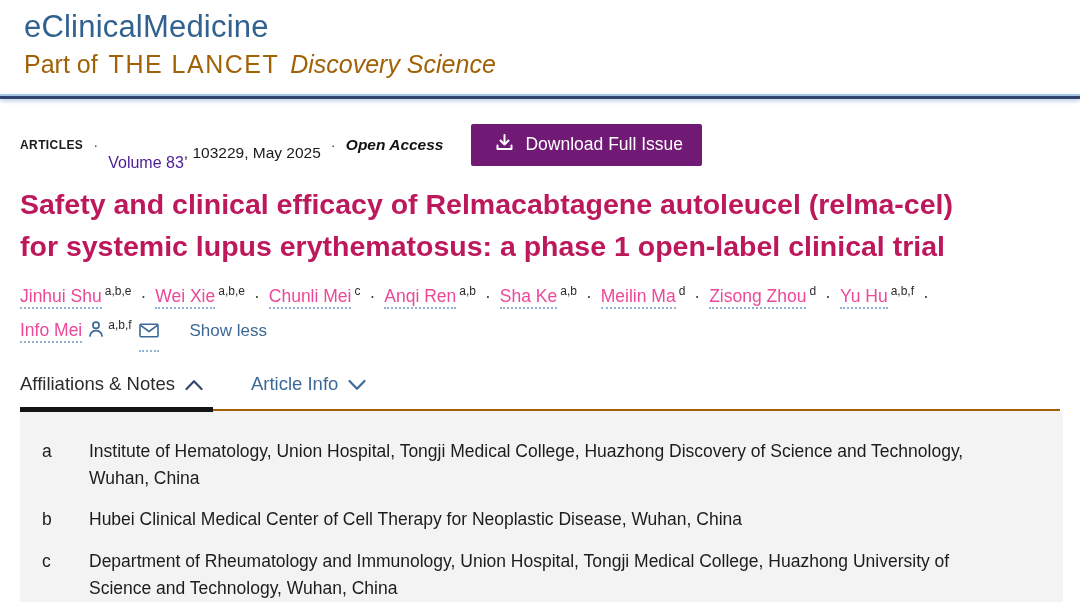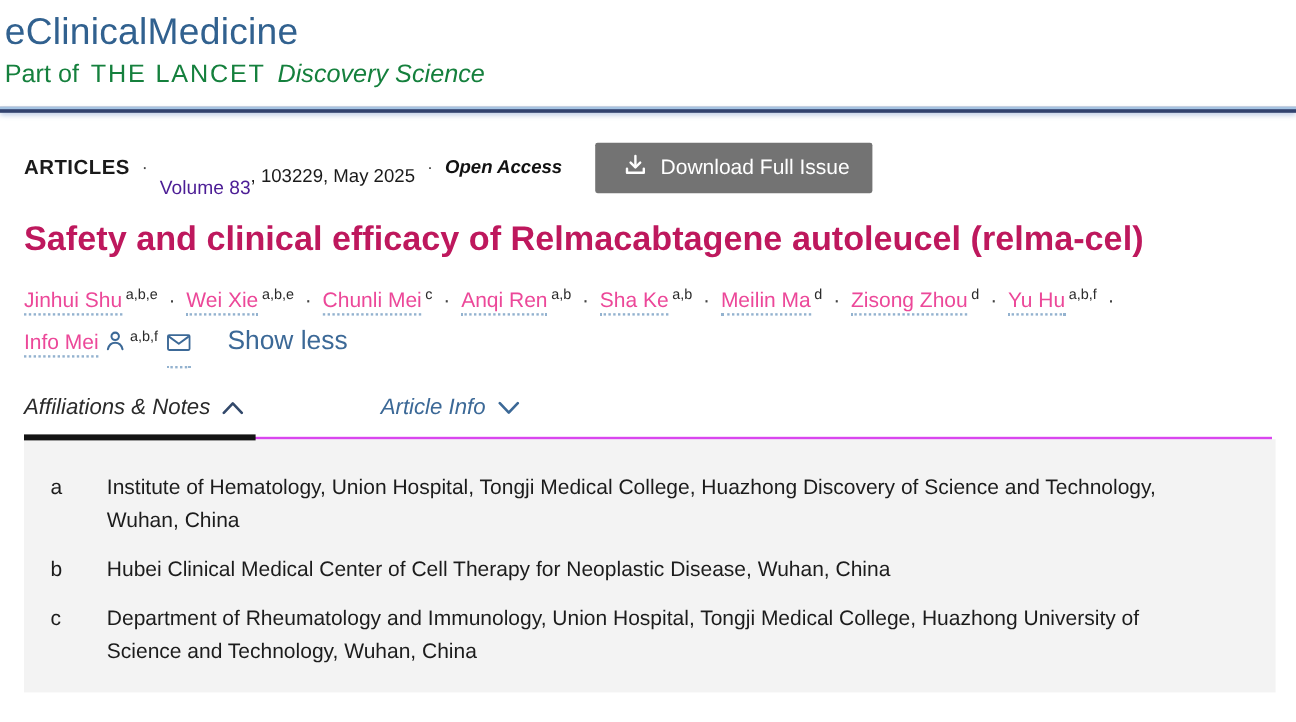--- a/index.html
+++ b/index.html
@@ -1,68 +1,68 @@
 <!DOCTYPE html>
 <html><head>
 <meta charset="utf-8">
 <style>
   * { margin:0; padding:0; box-sizing:border-box; }
   html,body { width:1080px; height:602px; overflow:hidden; background:#fff;
               font-family:"Liberation Sans", sans-serif; }
 
   
-  .masthead { padding:9px 0 0 4px; }
+  .masthead { padding:9px 0 0 24px; }
   .logo { font-size:31px; color:#31618f; letter-spacing:.2px; font-weight:500; }
-  .tagline { font-size:21px; color:#15803d; margin-top:5px; }
+  .tagline { font-size:25px; color:#a16207; margin-top:5px; }
   .tagline .brand { letter-spacing:1.5px; margin:0 4px; }
   .tagline .discovery { font-style:italic; }
 
   .divider { margin-top:15px; height:5px; background:#32426e;
              border-top:2px solid #a5c3e2;
              box-shadow:0 2px 4px rgba(110,145,200,.45); }
 
   
   .toolbar { display:flex; align-items:center; margin:25px 20px 0 20px; height:41px; }
-  .section-label { font-weight:bold; font-size:17px; letter-spacing:.4px; color:#1a1a1a; }
+  .section-label { font-weight:bold; font-size:12px; letter-spacing:.4px; color:#1a1a1a; }
   .dot { margin:0 10px; color:#444; font-size:15px; }
   .vol-link { color:#4c1d95; font-size:16px; text-decoration:none; cursor:pointer;margin-top:37px; }
   .issue-info { color:#1a1a1a; font-size:15.5px;margin-top:17px; }
   .open-access { font-weight:bold; font-style:italic; font-size:15.5px; color:#111; }
   .download-btn { margin-left:28px; display:inline-flex; align-items:center; gap:11px;
-                  background:#737373; color:#fff; font-size:17.5px; font-weight:500;
+                  background:#701a75; color:#fff; font-size:17.5px; font-weight:500;
                   padding:9px 19px; border:none; border-radius:2px; cursor:pointer;
                   font-family:"Liberation Sans", sans-serif; }
 
   
   .title { margin:19px 20px 0 20px; font-size:28.5px; font-weight:bold;
            color:#be185d; line-height:1.46; }
 
   
   .authors { margin:12px 20px 0 20px; font-size:17.5px; color:#2b2b2b; }
   .author-row { line-height:34px; white-space:nowrap; }
   .author-link { color:#ec4899; text-decoration:none; cursor:pointer;
                  border-bottom:2px dotted #93b2cf; padding-bottom:1px; }
   .author-sup { font-size:12px; color:#2b2b2b; margin-left:3px;
                 vertical-align:super; line-height:0;text-align:right; }
   .sep { margin:0 9px; color:#444; }
   .a-icon { display:inline-block; vertical-align:-2px; margin-left:5px; }
   .envelope-wrap { display:inline-block; margin-left:7px; vertical-align:-2px;
                    border-bottom:2px dotted #93b2cf; padding-bottom:1px; cursor:pointer; }
   .show-less { color:#3c6997; margin-left:26px; text-decoration:none;
-               font-size:22px; cursor:pointer; }
+               font-size:17px; cursor:pointer; }
 
   
-  .tabs { margin:20px 20px 0 20px; display:flex; gap:76px;
-          border-bottom:2px solid #d946ef; position:relative;font-style:italic; }
+  .tabs { margin:20px 20px 0 20px; display:flex; gap:48px;
+          border-bottom:2px solid #a16207; position:relative; }
   .tab { display:inline-flex; align-items:center; gap:10px; font-size:18.5px;
          padding-bottom:13px; cursor:pointer; position:relative; }
   .tab-active { color:#2b2b2b; }
   .tab-active::after { content:""; position:absolute; left:0; right:-10px;
                        bottom:-3px; height:5px; background:#141414; }
-  .tab-inactive { color:#3c6997;margin-left:38px; }
+  .tab-inactive { color:#3c6997; }
   .chev { display:inline-block; margin-top:2px; }
 
   
   .affil-panel { margin:0 17px 0 20px; background:#f3f3f3; height:211px;
                  padding:27px 30px 10px 22px; }
   .affil-grid { display:grid; grid-template-columns:47px 1fr; row-gap:14px;
                 font-size:17.5px; line-height:1.55; color:#1c1c1c; }
   .affil-label { color:#1c1c1c; }
   .affil-text { max-width:890px; }
 </style>
@@ -92,20 +92,21 @@
           <path d="M9.5 2v9"></path>
           <path d="M5.5 7.5l4 4 4-4"></path>
           <path d="M2.5 12.5v3.5h14v-3.5"></path>
         </svg></span>
     <span>Download Full Issue</span>
   </button>
 </div>
 
 <h1 class="title">
   <span style="display:block">Safety and clinical efficacy of Relmacabtagene autoleucel (relma-cel)</span>
+  <span style="display:block">for systemic lupus erythematosus: a phase 1 open-label clinical trial</span>
 </h1>
 
 <div class="authors">
   <div class="author-row">
     <span class="authors-slot" id="authors-line1"><span><a class="author-link">Jinhui Shu</a><sup class="author-sup">a,b,e</sup><span class="sep">·</span></span><span><a class="author-link">Wei Xie</a><sup class="author-sup">a,b,e</sup><span class="sep">·</span></span><span><a class="author-link">Chunli Mei</a><sup class="author-sup">c</sup><span class="sep">·</span></span><span><a class="author-link">Anqi Ren</a><sup class="author-sup">a,b</sup><span class="sep">·</span></span><span><a class="author-link">Sha Ke</a><sup class="author-sup">a,b</sup><span class="sep">·</span></span><span><a class="author-link">Meilin Ma</a><sup class="author-sup">d</sup><span class="sep">·</span></span><span><a class="author-link">Zisong Zhou</a><sup class="author-sup">d</sup><span class="sep">·</span></span><span><a class="author-link">Yu Hu</a><sup class="author-sup">a,b,f</sup><span class="sep">·</span></span></span>
   </div>
   <div class="author-row">
     <span class="authors-slot" id="authors-line2"><span><a class="author-link">Info Mei</a><span class="a-icon"><svg width="18" height="18" viewBox="0 0 18 18" fill="none" stroke="#3c6997" stroke-width="1.7" stroke-linecap="round">
               <circle cx="9" cy="5.3" r="3.1"></circle>
               <path d="M2.9 16c.9-3.6 3.1-5.3 6.1-5.3s5.2 1.7 6.1 5.3"></path>

